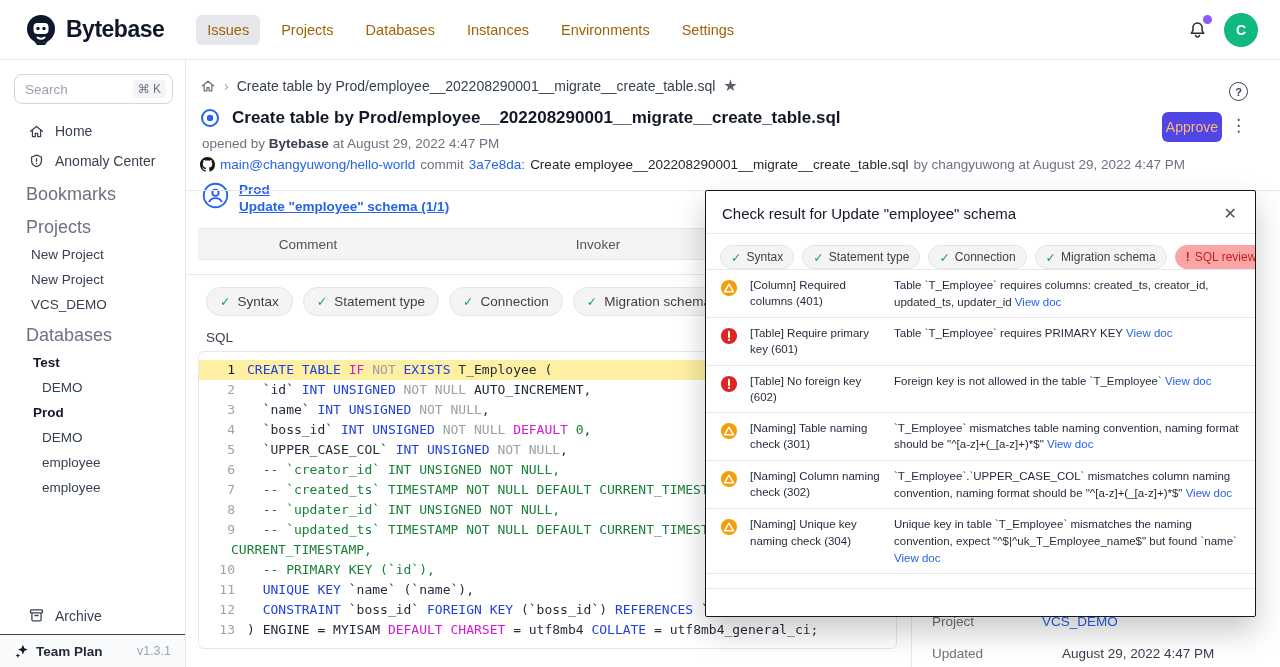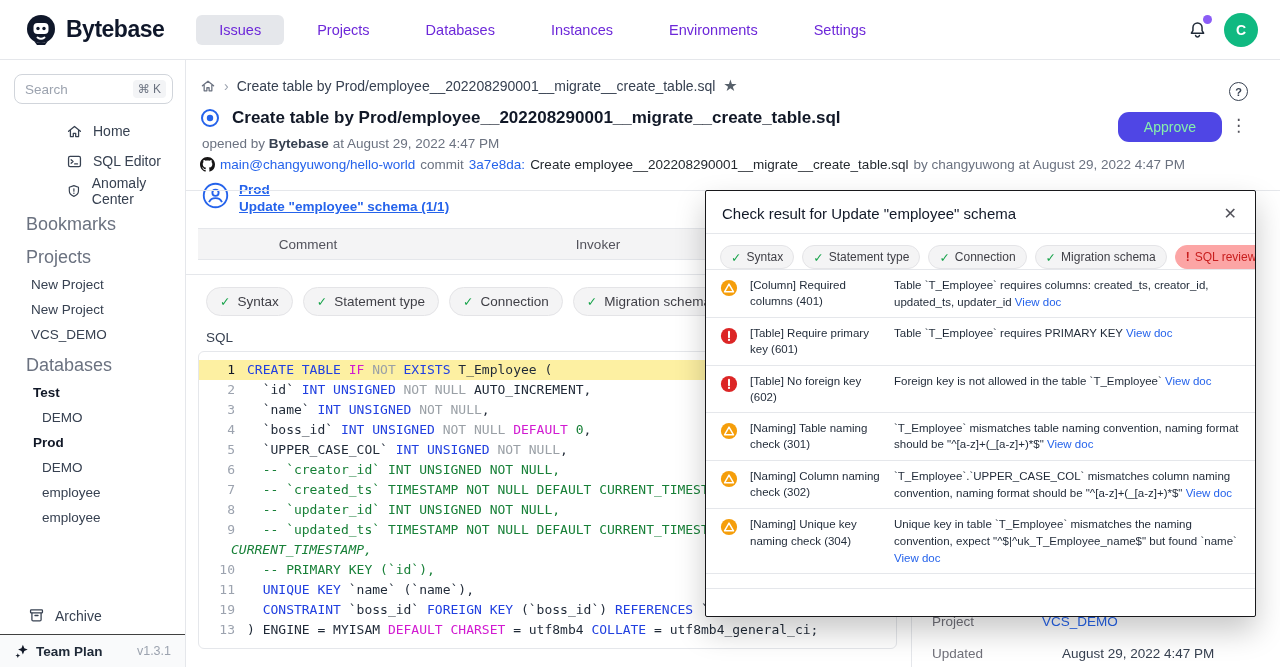--- a/index.html
+++ b/index.html
@@ -5,37 +5,37 @@
   html,body{margin:0;padding:0;background:#fff;}
   body{width:1280px;height:667px;overflow:hidden;position:relative;
        font-family:"Liberation Sans","DejaVu Sans",sans-serif;color:#1f2937;font-size:14px;}
   svg{display:block;}
   
   .topbar{position:absolute;left:0;top:0;width:1280px;height:60px;background:#fff;
           border-bottom:1px solid #e5e7eb;display:flex;align-items:center;box-sizing:border-box;}
   .brand{display:flex;align-items:center;gap:8px;margin-left:24px;cursor:pointer;}
   .brand-text{font-size:23px;font-weight:800;color:#0f172a;letter-spacing:-0.5px;}
   .nav{display:flex;align-items:center;gap:10px;margin-left:32px;}
-  .nav-item{padding:7px 23px;border-radius:6px;color:#6d28d9;font-size:14.5px;cursor:pointer;}
+  .nav-item{padding:7px 11px;border-radius:6px;color:#a16207;font-size:14.5px;cursor:pointer;}
   .nav-item.active{background:#e5e7eb;font-weight:500;}
   .top-right{margin-left:auto;display:flex;align-items:center;gap:16px;margin-right:22px;}
   .bell-wrap{position:relative;cursor:pointer;}
   .bell-dot{position:absolute;right:-4px;top:-4px;width:9px;height:9px;border-radius:50%;background:#8b5cf6;}
   .avatar{width:34px;height:34px;border-radius:50%;background:#10b981;color:#fff;font-weight:700;
           font-size:14px;display:flex;align-items:center;justify-content:center;cursor:pointer;}
   
   .sidebar{position:absolute;left:0;top:60px;width:186px;bottom:0;border-right:1px solid #e5e7eb;
            box-sizing:border-box;display:flex;flex-direction:column;background:#fff;}
   .search{margin:14px 12px 0 14px;height:28px;border:1px solid #d1d5db;border-radius:8px;
           display:flex;align-items:center;padding:0 6px 0 10px;gap:6px;cursor:text;}
   .search-ph{color:#9ca3af;font-size:13.5px;flex:1;}
   .kbd{background:#f3f4f6;border-radius:4px;color:#6b7280;font-size:12px;padding:2px 5px;}
   .side-nav{margin-top:12px;}
   .side-item{display:flex;align-items:center;gap:10px;height:30px;padding-left:28px;color:#374151;
-             font-size:14px;cursor:pointer;margin-left:38px;}
+             font-size:14px;cursor:pointer;}
   .side-section{color:#6b7280;font-size:18px;padding:8px 0 4px 26px;}
   .side-link{padding:5px 0 5px 31px;font-size:13.5px;color:#374151;cursor:pointer;}
   .side-link.bold{padding-left:33px;font-weight:700;color:#111827;}
   .side-link.indent{padding-left:42px;}
   .side-spacer{flex:1;}
   .archive{display:flex;align-items:center;gap:10px;padding:6px 0 10px 28px;color:#374151;
            font-size:14px;cursor:pointer;}
   .side-footer{height:32px;background:#f9fafb;border-top:1px solid #404040;display:flex;
                align-items:center;padding:0 14px;gap:6px;}
   .plan-name{font-size:13.5px;font-weight:600;color:#1f2937;}
@@ -44,22 +44,22 @@
   .main{position:absolute;left:186px;top:60px;right:0;bottom:0;}
   .crumb-row{display:flex;align-items:center;gap:8px;padding:18px 0 0 14px;color:#374151;}
   .crumb-sep{color:#9ca3af;font-size:14px;}
   .crumb-text{font-size:14px;color:#374151;}
   .crumb-star{color:#57606a;font-size:16px;line-height:1;cursor:pointer;}
   .help-icon{position:absolute;right:32px;top:22px;width:17px;height:17px;border:1.6px solid #374151;
              border-radius:50%;color:#374151;font-size:11px;font-weight:700;display:flex;
              align-items:center;justify-content:center;cursor:pointer;}
   .title-row{display:flex;align-items:center;gap:12px;padding:14px 0 0 14px;}
   .issue-title{font-size:17px;font-weight:700;color:#111827;}
-  .approve-btn{position:absolute;right:58px;top:52px;background:#4f46e5;color:#86efac;border:none;
-               border-radius:11px;font-size:14px;font-weight:500;padding:7px 26px;cursor:pointer;
+  .approve-btn{position:absolute;right:58px;top:52px;background:#4f46e5;color:#fdba74;border:none;
+               border-radius:6px;font-size:14px;font-weight:500;padding:7px 4px;cursor:pointer;
                font-family:inherit;}
   .kebab{position:absolute;right:33px;top:57px;color:#52525b;font-size:17px;cursor:pointer;
          letter-spacing:0;line-height:1;}
   .opened-row{padding:8px 0 0 16px;color:#6b7280;font-size:13.5px;}
   .opened-row b{color:#374151;font-weight:600;}
   .commit-row{display:flex;align-items:center;gap:5px;padding:6px 0 0 14px;font-size:13.5px;color:#6b7280;white-space:nowrap;}
   .link{color:#2563eb;cursor:pointer;}
   .commit-msg{color:#24292f;}
   .main-div{position:absolute;left:0;right:0;top:130px;border-top:1px solid #e5e7eb;}
   .stage{display:flex;gap:10px;padding:10px 0 0 16px;}
@@ -79,21 +79,21 @@
   .pill.fail .bang{font-weight:800;}
   .sql-label{padding:14px 0 0 20px;font-size:13.5px;color:#374151;}
   .code{margin:6px 0 0 12px;width:699px;border:1px solid #e5e7eb;border-radius:6px;
         padding:8px 0;font-family:"DejaVu Sans Mono","Liberation Mono",monospace;font-size:13px;
         box-sizing:border-box;overflow:hidden;}
   .cl{display:flex;line-height:20px;}
   .cl.hl{background:#fdf0a2;}
   .ln{flex:0 0 36px;text-align:right;padding-right:12px;color:#9ca3af;user-select:none;}
   .ln.cur{color:#111827;}
   .lt{white-space:pre;}
-  .lt.wrapped{margin-left:-16px;font-style:italic;}
+  .lt.wrapped{margin-left:-16px;}
   .tk-kw{color:#2140e0;}
   .tk-mg{color:#d11ad1;}
   .tk-gr{color:#9aa0a6;}
   .tk-cm{color:#188038;}
   .tk-nm{color:#188038;}
   .tk-pl{color:#1f2937;}
   
   .panel{position:absolute;left:725px;top:130px;bottom:0;right:0;border-left:1px solid #e5e7eb;}
   .panel-row{position:absolute;left:20px;right:10px;display:flex;font-size:13.5px;}
   .panel-label{width:110px;color:#71717a;}
@@ -159,28 +159,20 @@
   </div>
   <div class="side-nav">
     <div class="side-item">
       <svg width="17" height="17" viewBox="0 0 20 20">
         <path d="M3 9.7 10 4l7 5.7M5.2 8.6V16h3.4v-3.8h2.8V16h3.4V8.6" fill="none" stroke="#374151" stroke-width="1.5" stroke-linejoin="round" stroke-linecap="round"></path>
       </svg>
       <span>Home</span>
     </div>
     <div class="side-item">
       <svg width="17" height="17" viewBox="0 0 20 20">
-        <rect x="3" y="4" width="14" height="12" rx="1.8" fill="none" stroke="#374151" stroke-width="1.5"></rect>
-        <path d="M6 8l2.3 2L6 12" fill="none" stroke="#374151" stroke-width="1.5" stroke-linecap="round" stroke-linejoin="round"></path>
-        <path d="M10.2 12.8h3.3" stroke="#374151" stroke-width="1.5" stroke-linecap="round"></path>
-      </svg>
-      <span>SQL Editor</span>
-    </div>
-    <div class="side-item">
-      <svg width="17" height="17" viewBox="0 0 20 20">
         <path d="M10 2.6l5.8 2.1v4.5c0 3.3-2.4 5.9-5.8 6.9-3.4-1-5.8-3.6-5.8-6.9V4.7z" fill="none" stroke="#374151" stroke-width="1.5" stroke-linejoin="round"></path>
         <path d="M10 6.5v3.2" stroke="#374151" stroke-width="1.5" stroke-linecap="round"></path>
         <circle cx="10" cy="12.3" r="0.9" fill="#374151"></circle>
       </svg>
       <span>Anomaly Center</span>
     </div>
   </div>
   <div id="sidebar-sections">
       <div class="side-section">Bookmarks</div>
       <div class="side-section">Projects</div>
@@ -343,21 +335,21 @@
         </div>
         <div class="cl">
           <span class="ln">10</span>
           <span class="lt"><span class="tk-cm">  -- PRIMARY KEY (`id`),</span></span>
         </div>
         <div class="cl">
           <span class="ln">11</span>
           <span class="lt"><span class="tk-pl">  </span><span class="tk-kw">UNIQUE KEY </span><span class="tk-pl">`name` (`name`),</span></span>
         </div>
         <div class="cl">
-          <span class="ln">19</span>
+          <span class="ln">12</span>
           <span class="lt"><span class="tk-pl">  </span><span class="tk-kw">CONSTRAINT </span><span class="tk-pl">`boss_id` </span><span class="tk-kw">FOREIGN KEY </span><span class="tk-pl">(`boss_id`) </span><span class="tk-kw">REFERENCES </span><span class="tk-pl">`t_employee` (`id`)</span></span>
         </div>
         <div class="cl">
           <span class="ln">13</span>
           <span class="lt"><span class="tk-pl">) ENGINE = MYISAM </span><span class="tk-mg">DEFAULT CHARSET </span><span class="tk-pl">= utf8mb4 </span><span class="tk-kw">COLLATE </span><span class="tk-pl">= utf8mb4_general_ci;</span></span>
         </div>
       </div>
   </div>
 
   <div class="panel">

